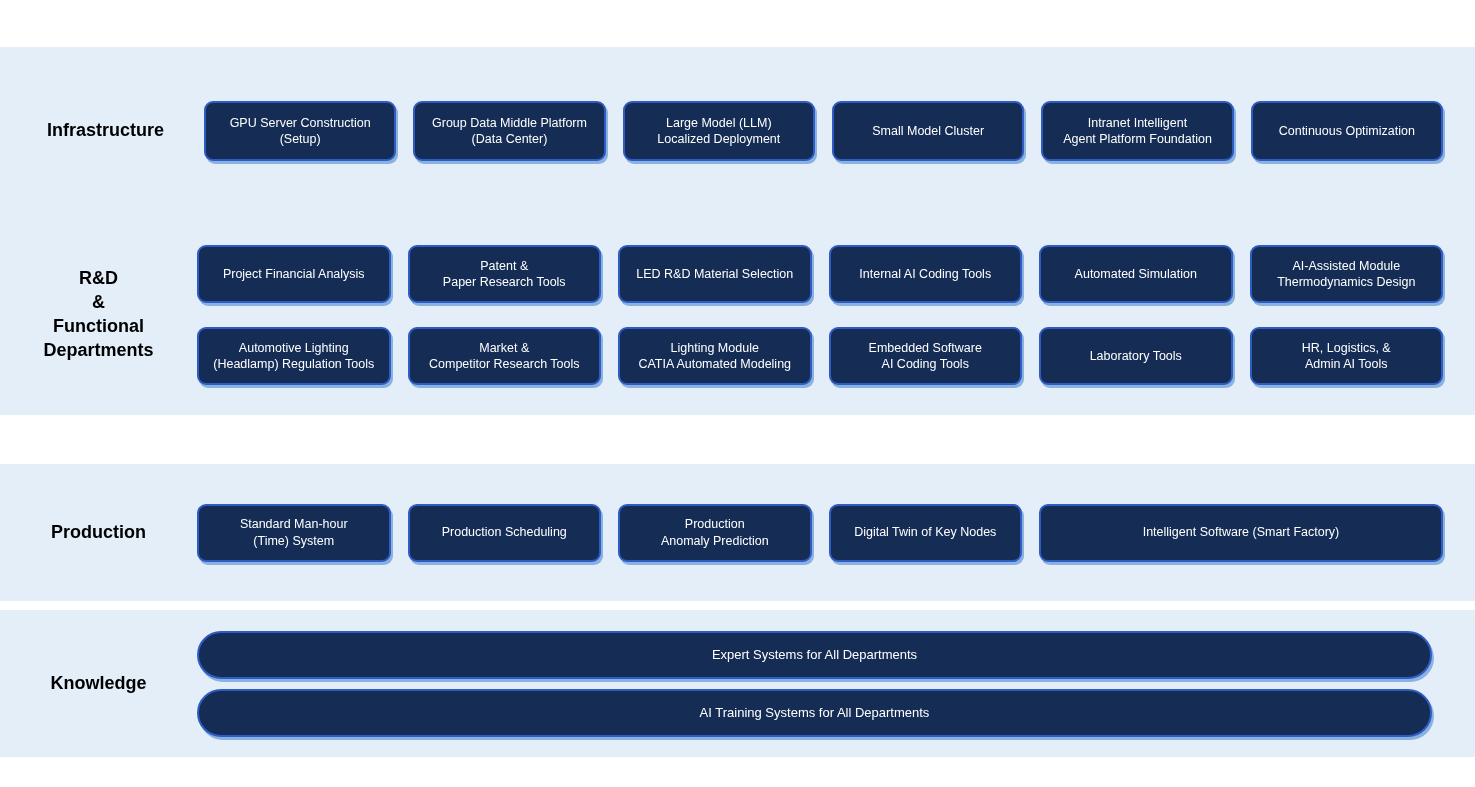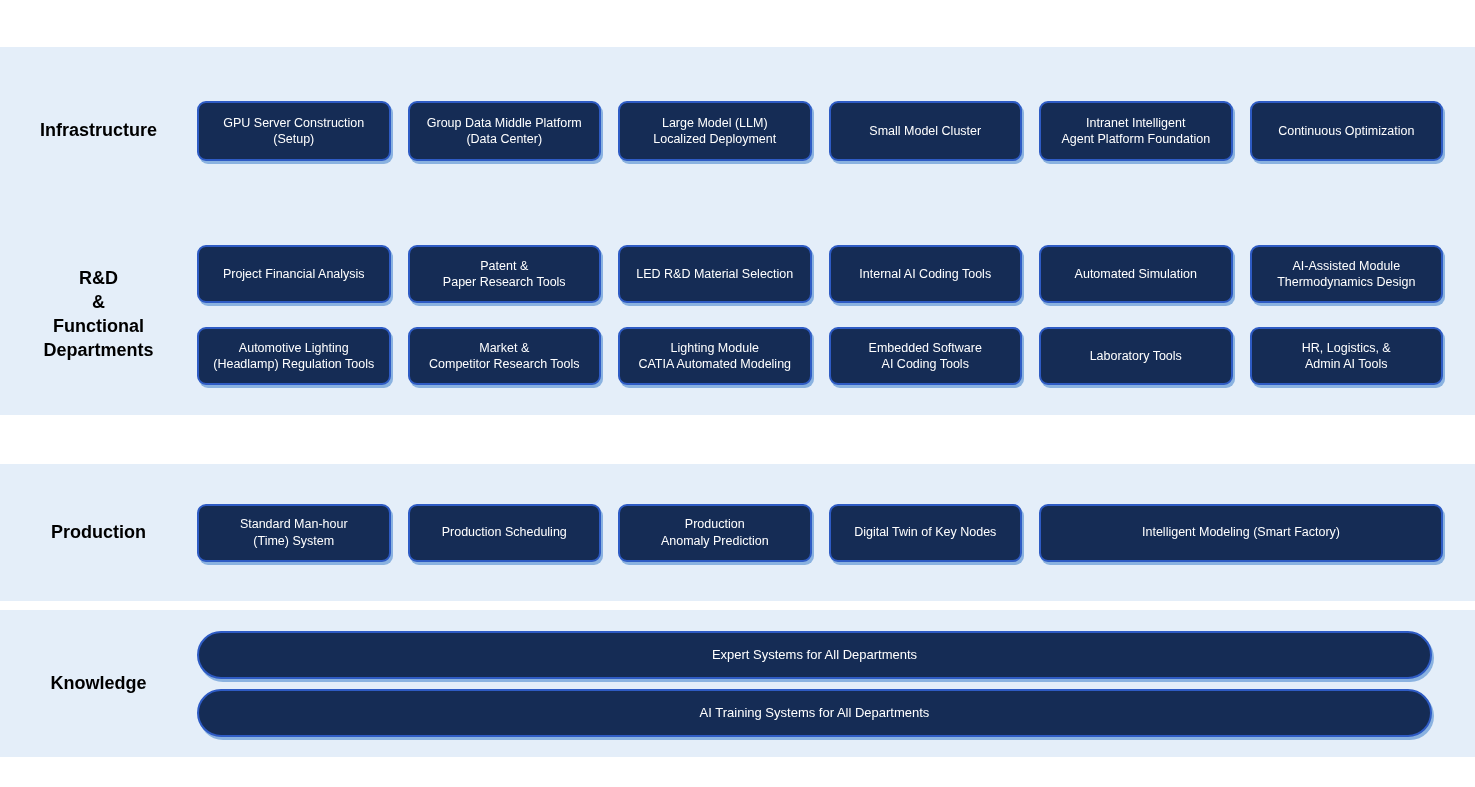--- a/index.html
+++ b/index.html
@@ -16,21 +16,21 @@
     overflow: hidden;
   }
   .band {
     position: absolute;
     left: 0;
     right: 0;
     background: #e4eef9;
     display: flex;
     align-items: center;
   }
-  #band-infrastructure { top: 47px;  height: 168px; }
+  #band-infrastructure { top: 47px;  height: 168px; padding-left: 7px; }
   #band-rnd            { top: 215px; height: 200px; }
   #band-production     { top: 464px; height: 137px; }
   #band-knowledge      { top: 610px; height: 147px; }
 
   .band-label {
     flex: 0 0 197px;
     width: 197px;
     text-align: center;
     font-size: 18px;
     font-weight: 700;
@@ -128,21 +128,21 @@
 
   <section class="band" id="band-production">
     <div class="band-label">Production</div>
     <div class="grid">
       <div class="box">Standard Man-hour
 (Time) System</div>
       <div class="box">Production Scheduling</div>
       <div class="box">Production
 Anomaly Prediction</div>
       <div class="box">Digital Twin of Key Nodes</div>
-      <div class="box wide">Intelligent Modeling (Smart Factory)</div>
+      <div class="box wide">Intelligent Software (Smart Factory)</div>
     </div>
   </section>
 
   <section class="band" id="band-knowledge">
     <div class="band-label">Knowledge</div>
     <div class="grid single">
       <div class="box pill">Expert Systems for All Departments</div>
       <div class="box pill">AI Training Systems for All Departments</div>
     </div>
   </section>

